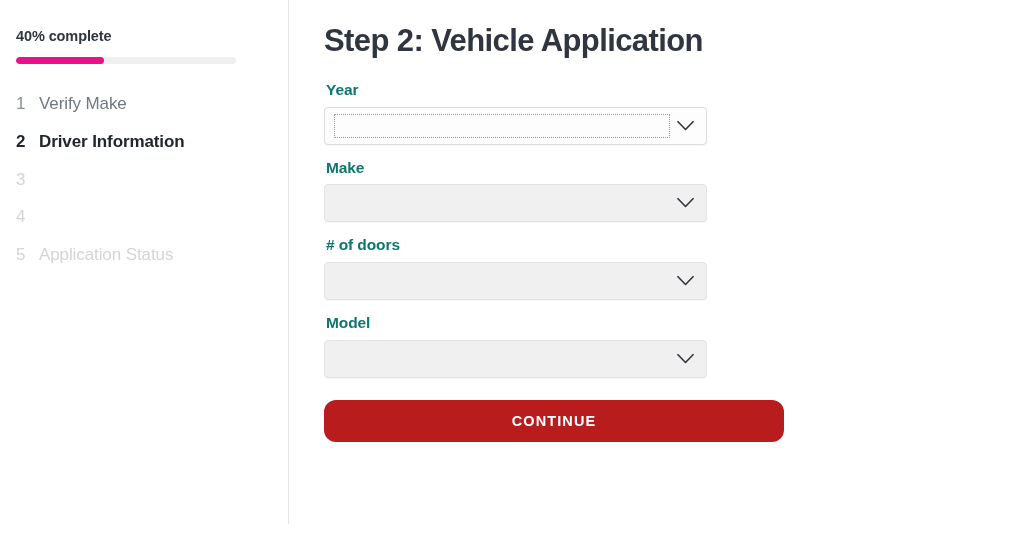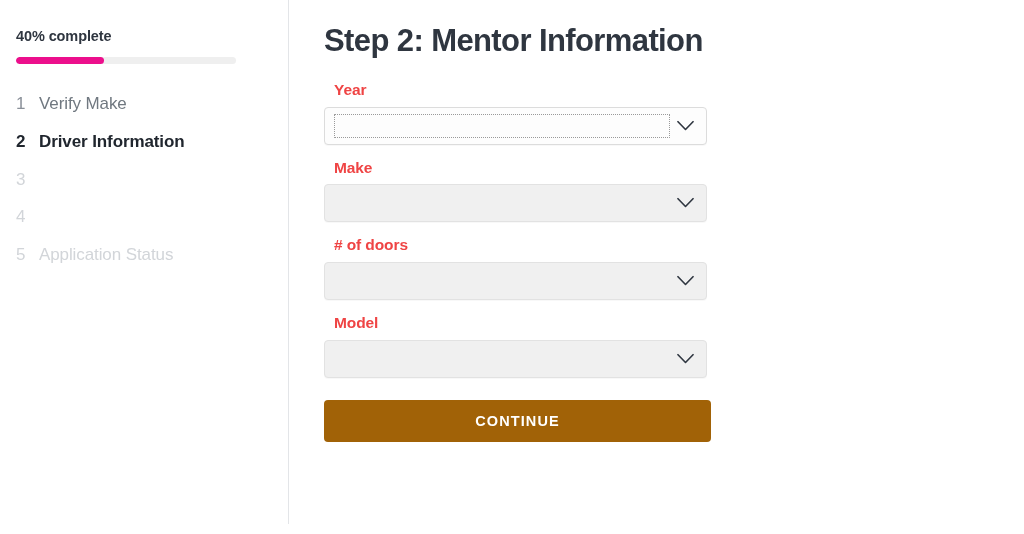--- a/index.html
+++ b/index.html
@@ -118,22 +118,22 @@
   }
 
   .field {
     margin-bottom: 14px;
   }
   .field-label {
     display: block;
     font-size: 15.5px;
     font-weight: bold;
     letter-spacing: -0.1px;
-    color: #ef4444;
-    margin: 0 0 7px 10px;
+    color: #0f766e;
+    margin: 0 0 7px 2px;
     line-height: 1.2;
   }
 
   .select-wrap {
     position: relative;
     width: 383px;
     height: 38px;
   }
   .select-box {
     position: absolute;
@@ -164,27 +164,27 @@
     top: 50%;
     transform: translateY(-50%);
     width: 17px;
     height: 11px;
     pointer-events: none;
   }
   .chevron svg { display: block; }
 
   .continue-button {
     display: block;
-    width: 387px;
+    width: 460px;
     height: 42px;
     margin-top: 22px;
-    background: #a16207;
+    background: #b91c1c;
     color: #ffffff;
     border: none;
-    border-radius: 4px;
+    border-radius: 12px;
     font-family: "Liberation Sans", sans-serif;
     font-size: 14.5px;
     font-weight: bold;
     letter-spacing: 1.1px;
     text-transform: uppercase;
     cursor: pointer;
     line-height: 42px;
     padding: 0;
     text-align: center;
   }
@@ -222,21 +222,21 @@
           <span class="step-label">Application Status</span>
         </li>
       </ul>
 
   </aside>
 
   <div class="divider"></div>
 
   <main class="content">
 
-    <h1 class="page-title">Step 2: Mentor Information</h1>
+    <h1 class="page-title">Step 2: Vehicle Application</h1>
 
     <form class="form">
         <div class="field">
           <label class="field-label">Year</label>
           <div class="select-wrap">
             <div class="select-box focused">
               <div class="focus-ring"></div>
             </div>
             <span class="chevron">
               <svg width="17" height="11" viewBox="0 0 17 11" fill="none" xmlns="http://www.w3.org/2000/svg">

